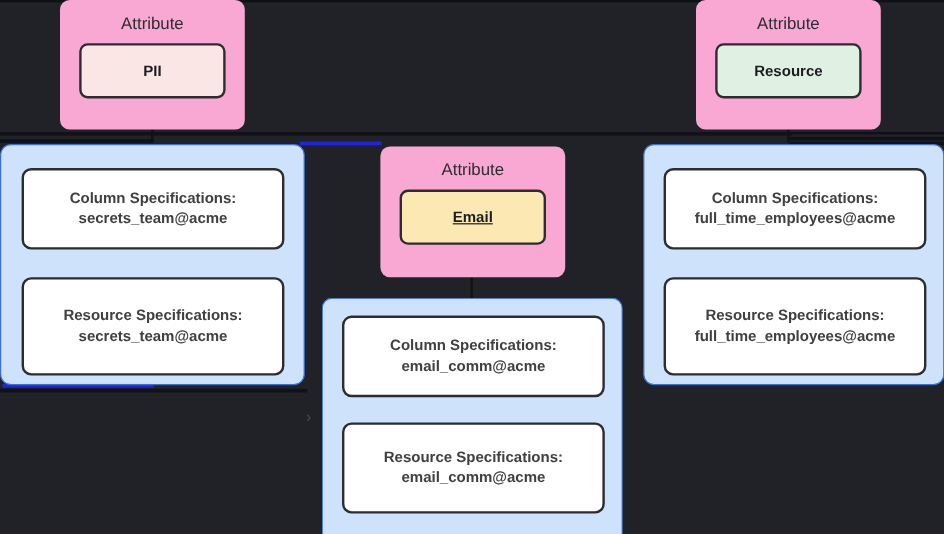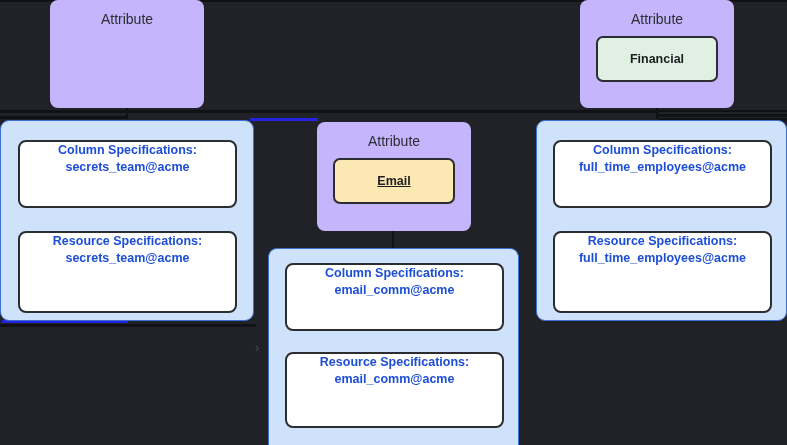--- a/index.html
+++ b/index.html
@@ -29,21 +29,21 @@
     background: #111216;
   }
   .rule-blue {
     position: absolute;
     background: #2323e0;
   }
 
   
   .attr-card {
     position: absolute;
-    background: #c4b5fd;
+    background: #f9a8d4;
     border-radius: 8px;
     box-sizing: border-box;
     display: flex;
     flex-direction: column;
     align-items: center;
     padding-top: 9px;
   }
   .attr-title {
     font-size: 14px;
     color: #2b2d31;
@@ -78,26 +78,27 @@
   }
   .spec-box {
     position: absolute;
     background: #ffffff;
     border: 2px solid #2b2d31;
     border-radius: 8px;
     box-sizing: border-box;
     display: flex;
     flex-direction: column;
     align-items: center;
+    justify-content: center;
     text-align: center;
-    color: #1d4ed8;
+    color: #404040;
     font-size: 12.5px;
     font-weight: bold;
     line-height: 17px;
-    padding: 0 6px;
+    padding: 12px 6px;
   }
   .spec-line { display: block; white-space: nowrap; }
 
   
   .chevron {
     position: absolute;
     color: #4a4c53;
     font-size: 13px;
     font-family: "Liberation Sans", sans-serif;
     line-height: 1;
@@ -121,25 +122,26 @@
   <div class="rule-blue" style="left:2px; top:320px; width:126px; height:3px;"></div>
 
   <div class="rule" style="left:126px; top:103px; width:2px; height:16px;"></div>
   <div class="rule" style="left:656px; top:103px; width:2px; height:16px;"></div>
   <div class="rule" style="left:392px; top:228px; width:2px; height:22px;"></div>
 
   <div class="rule" style="left:0px; top:324px; width:256px; height:3px;"></div>
 
   <div class="attr-card" style="left:50px; top:0px; width:154px; height:108px;">
     <div class="attr-title">Attribute</div>
+    <div class="attr-chip chip-pii">PII</div>
   </div>
 
   <div class="attr-card" style="left:580px; top:0px; width:154px; height:108px;">
     <div class="attr-title">Attribute</div>
-    <div class="attr-chip chip-financial">Financial</div>
+    <div class="attr-chip chip-financial">Resource</div>
   </div>
 
   <div class="attr-card" style="left:317px; top:122px; width:154px; height:109px;">
     <div class="attr-title">Attribute</div>
     <div class="attr-chip chip-email">Email</div>
   </div>
 
   <div class="group-panel" style="left:0px; top:120px; width:254px; height:201px;">
   </div>
 

